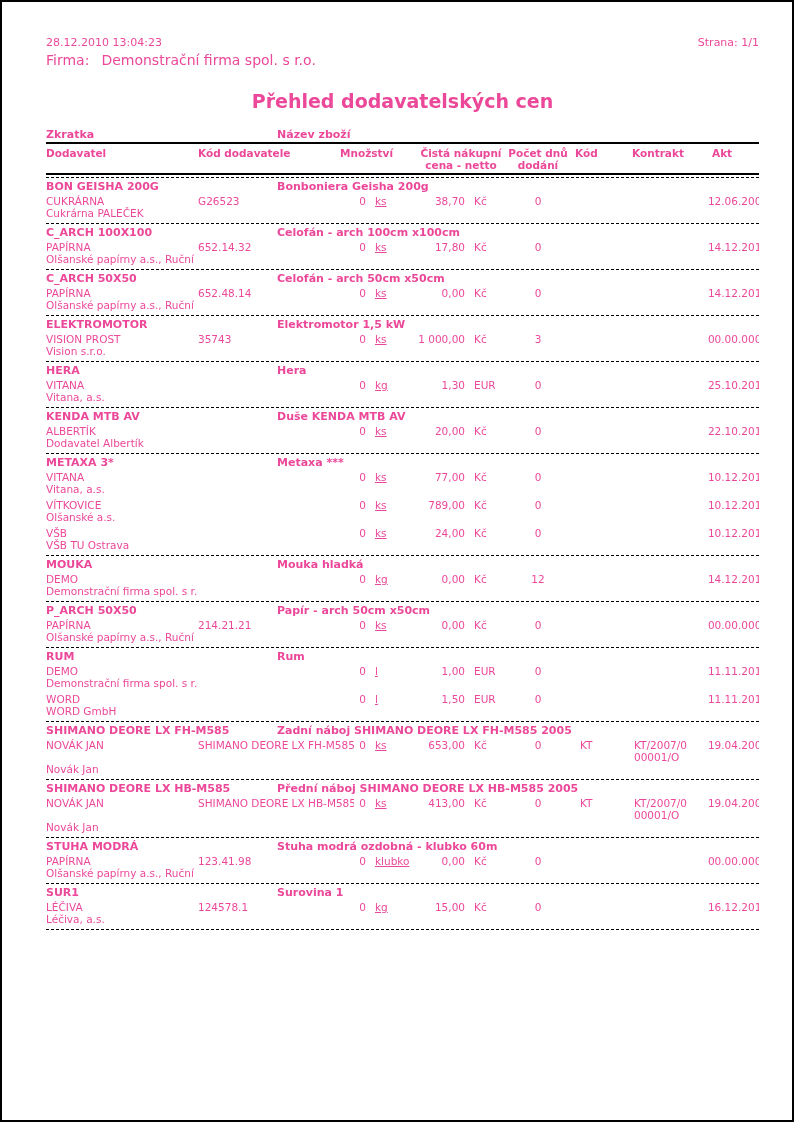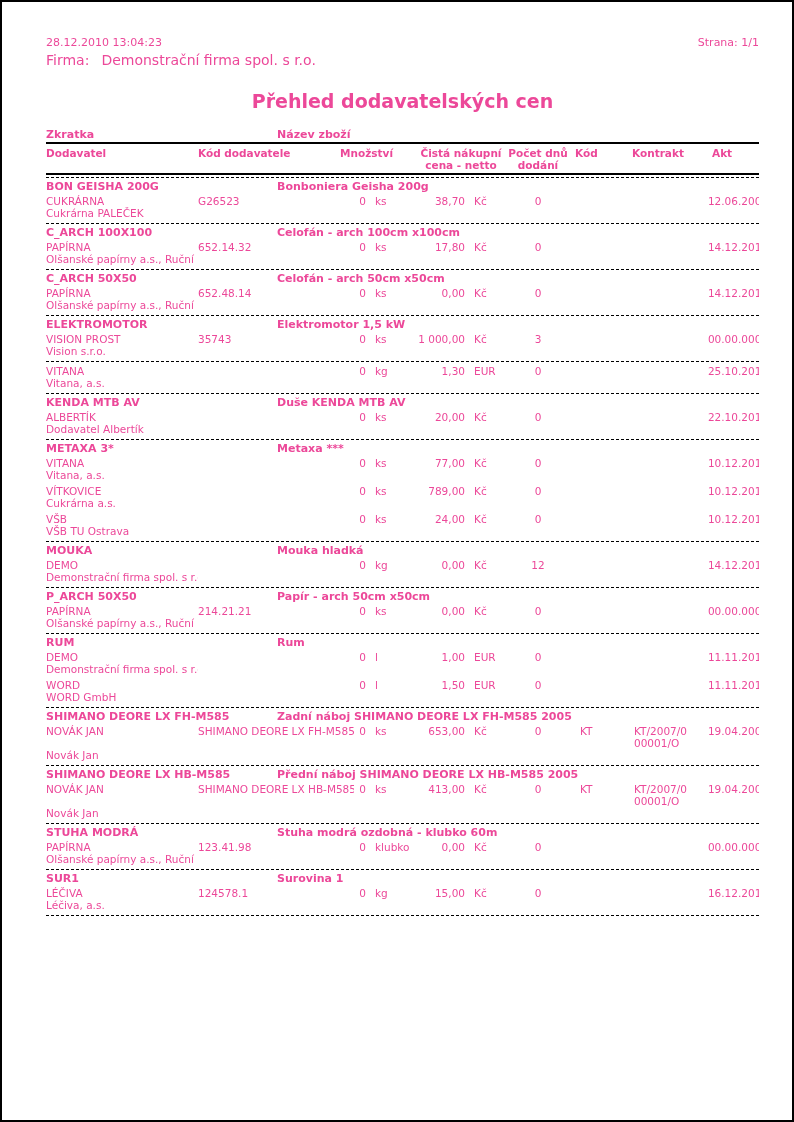--- a/index.html
+++ b/index.html
@@ -27,21 +27,21 @@
   #groups{margin-top:2px;border-bottom:1px dashed #000;}
   .group{border-top:1px dashed #000;padding-top:2px;}
   .gheader{display:flex;font-weight:bold;font-size:11px;line-height:13px;margin-bottom:2px;}
   .gheader .gz{width:231px;white-space:nowrap;overflow:hidden;}
   .gheader .gn{flex:1;white-space:nowrap;}
   .srow{margin:1px 0 4px 0;font-size:10.5px;line-height:12px;}
   .line1{display:flex;width:722px;}
   .c-dod{width:152px;white-space:nowrap;overflow:hidden;}
   .c-kod{width:156px;white-space:nowrap;overflow:hidden;}
   .c-qty{width:12px;text-align:right;}
-  .c-unit{width:40px;margin-left:9px;}
+  .c-unit{width:40px;margin-left:9px;text-decoration:underline;}
   .c-price{width:50px;text-align:right;white-space:nowrap;}
   .c-mena{width:36px;margin-left:9px;}
   .c-dny{width:44px;text-align:center;margin-left:6px;}
   .c-kodk{width:30px;margin-left:20px;}
   .c-kontrakt{width:56px;margin-left:24px;white-space:nowrap;overflow:hidden;}
   .c-akt{width:78px;text-align:right;white-space:nowrap;}
   .kontrakt2{margin-left:588px;white-space:nowrap;}
   .kontrakt2:empty{display:none;}
   .line2{width:152px;white-space:nowrap;overflow:hidden;}
 </style>
@@ -178,20 +178,24 @@
       <div class="c-kontrakt"></div>
       <div class="c-akt">00.00.0000</div>
     </div>
 
     <div class="line2">Vision s.r.o.</div>
   </div>
 </div>
   </div>
 
   <div class="group">
+    <div class="gheader">
+      <div class="gz">HERA</div>
+      <div class="gn">Hera</div>
+    </div>
     <div>
   <div class="srow">
     <div class="line1">
       <div class="c-dod">VITANA</div>
       <div class="c-kod"></div>
       <div class="c-qty">0</div>
       <div class="c-unit">kg</div>
       <div class="c-price">1,30</div>
       <div class="c-mena">EUR</div>
       <div class="c-dny">0</div>
@@ -260,21 +264,21 @@
       <div class="c-qty">0</div>
       <div class="c-unit">ks</div>
       <div class="c-price">789,00</div>
       <div class="c-mena">Kč</div>
       <div class="c-dny">0</div>
       <div class="c-kodk"></div>
       <div class="c-kontrakt"></div>
       <div class="c-akt">10.12.2010</div>
     </div>
 
-    <div class="line2">Cukrárna a.s.</div>
+    <div class="line2">Olšanské a.s.</div>
   </div>
 
   <div class="srow">
     <div class="line1">
       <div class="c-dod">VŠB</div>
       <div class="c-kod"></div>
       <div class="c-qty">0</div>
       <div class="c-unit">ks</div>
       <div class="c-price">24,00</div>
       <div class="c-mena">Kč</div>

